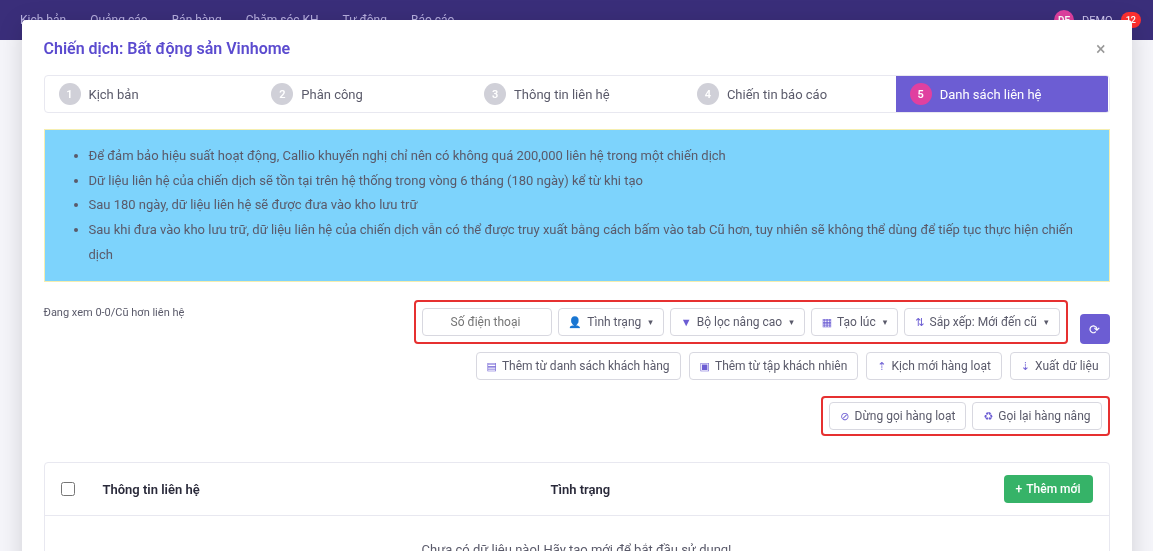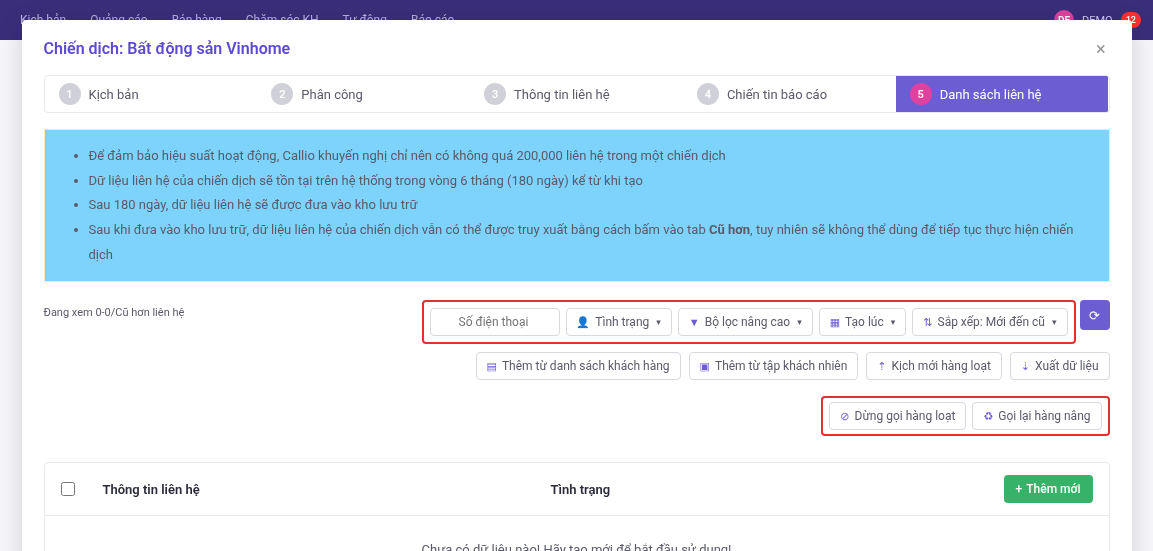--- a/index.html
+++ b/index.html
@@ -19,21 +19,21 @@
   .steps{display:flex;border:1px solid #e8e8f0;border-radius:4px;overflow:hidden;margin-bottom:16px;height:38px}
   .step{flex:1;display:flex;align-items:center;gap:8px;padding:0 14px;font-size:13px;color:#5a5a6a;position:relative}
   .step-num{width:22px;height:22px;border-radius:50%;background:#d0d0d8;color:#fff;font-size:11px;display:flex;align-items:center;justify-content:center;font-weight:600}
   .step.active{background:#6c5dd3;color:#fff}
   .step.active .step-num{background:#e040a0}
   .step:not(:last-child)::after{content:"";position:absolute;right:-9px;top:0;bottom:0;width:18px;height:38px;background:inherit;clip-path:polygon(0 0,100% 50%,0 100%);z-index:1}
   .step.active::after{background:#6c5dd3}
   .warnbox{background:#7dd3fc;border:1px solid #f5eeb0;border-radius:0;padding:14px 20px;margin-bottom:18px}
   .warnbox ul{list-style:disc;padding-left:24px}
   .warnbox li{font-size:13px;color:#5a5a6a;line-height:1.9}
-  .warnbox b{font-weight:700}
+  .warnbox b{font-weight:400}
   .ctrls{display:flex;justify-content:space-between;align-items:flex-start;margin-bottom:10px}
   .status-txt{font-size:11px;color:#5a5a6a;padding-top:6px}
   .filter-row{display:flex;gap:8px;flex-wrap:wrap;justify-content:flex-end;margin-bottom:8px}
   .filter-box{border:2px solid #e63030;border-radius:4px;padding:6px;display:flex;gap:6px;align-items:center}
   .srch{border:1px solid #d8d8e0;border-radius:4px;padding:6px 10px 6px 28px;font-size:12px;color:#999;width:130px;position:relative;background:#fff}
   .srch-wrap{position:relative}
   .srch-ico{position:absolute;left:8px;top:50%;transform:translateY(-50%);color:#6c5dd3;font-size:12px}
   .fbtn{border:1px solid #d8d8e0;background:#fff;border-radius:4px;padding:6px 10px;font-size:12px;color:#5a5a6a;cursor:pointer;display:inline-flex;align-items:center;gap:5px;white-space:nowrap}
   .fbtn .ico{color:#6c5dd3;font-size:11px}
   .refresh-btn{background:#6c5dd3;color:#fff;border:none;border-radius:4px;width:30px;height:30px;display:flex;align-items:center;justify-content:center;cursor:pointer;font-size:13px}
@@ -106,21 +106,21 @@
         <li>
           <span>Sau khi đưa vào kho lưu trữ, dữ liệu liên hệ của chiến dịch vẫn có thể được truy xuất bằng cách bấm vào tab </span><b>Cũ hơn</b><span>, tuy nhiên sẽ không thể dùng để tiếp tục thực hiện chiến dịch</span>
         </li>
       </ul>
     </div>
 
     <div class="ctrls">
       <div class="status-txt">Đang xem 0-0/Cũ hơn liên hệ</div>
       <div class="action-rows">
 
-        <div style="display:flex;gap:4px;align-items:flex-start">
+        <div style="display:flex;gap:12px;align-items:flex-end">
           <div class="filter-box">
             <div class="srch-wrap">
               <span class="srch-ico">⌕</span>
               <input class="srch" placeholder="Số điện thoại" style="">
             </div>
             <button class="fbtn">
                 <span class="ico">👤</span>
                 <span>Tình trạng</span>
                 <span class="caret">▾</span>
               </button>

